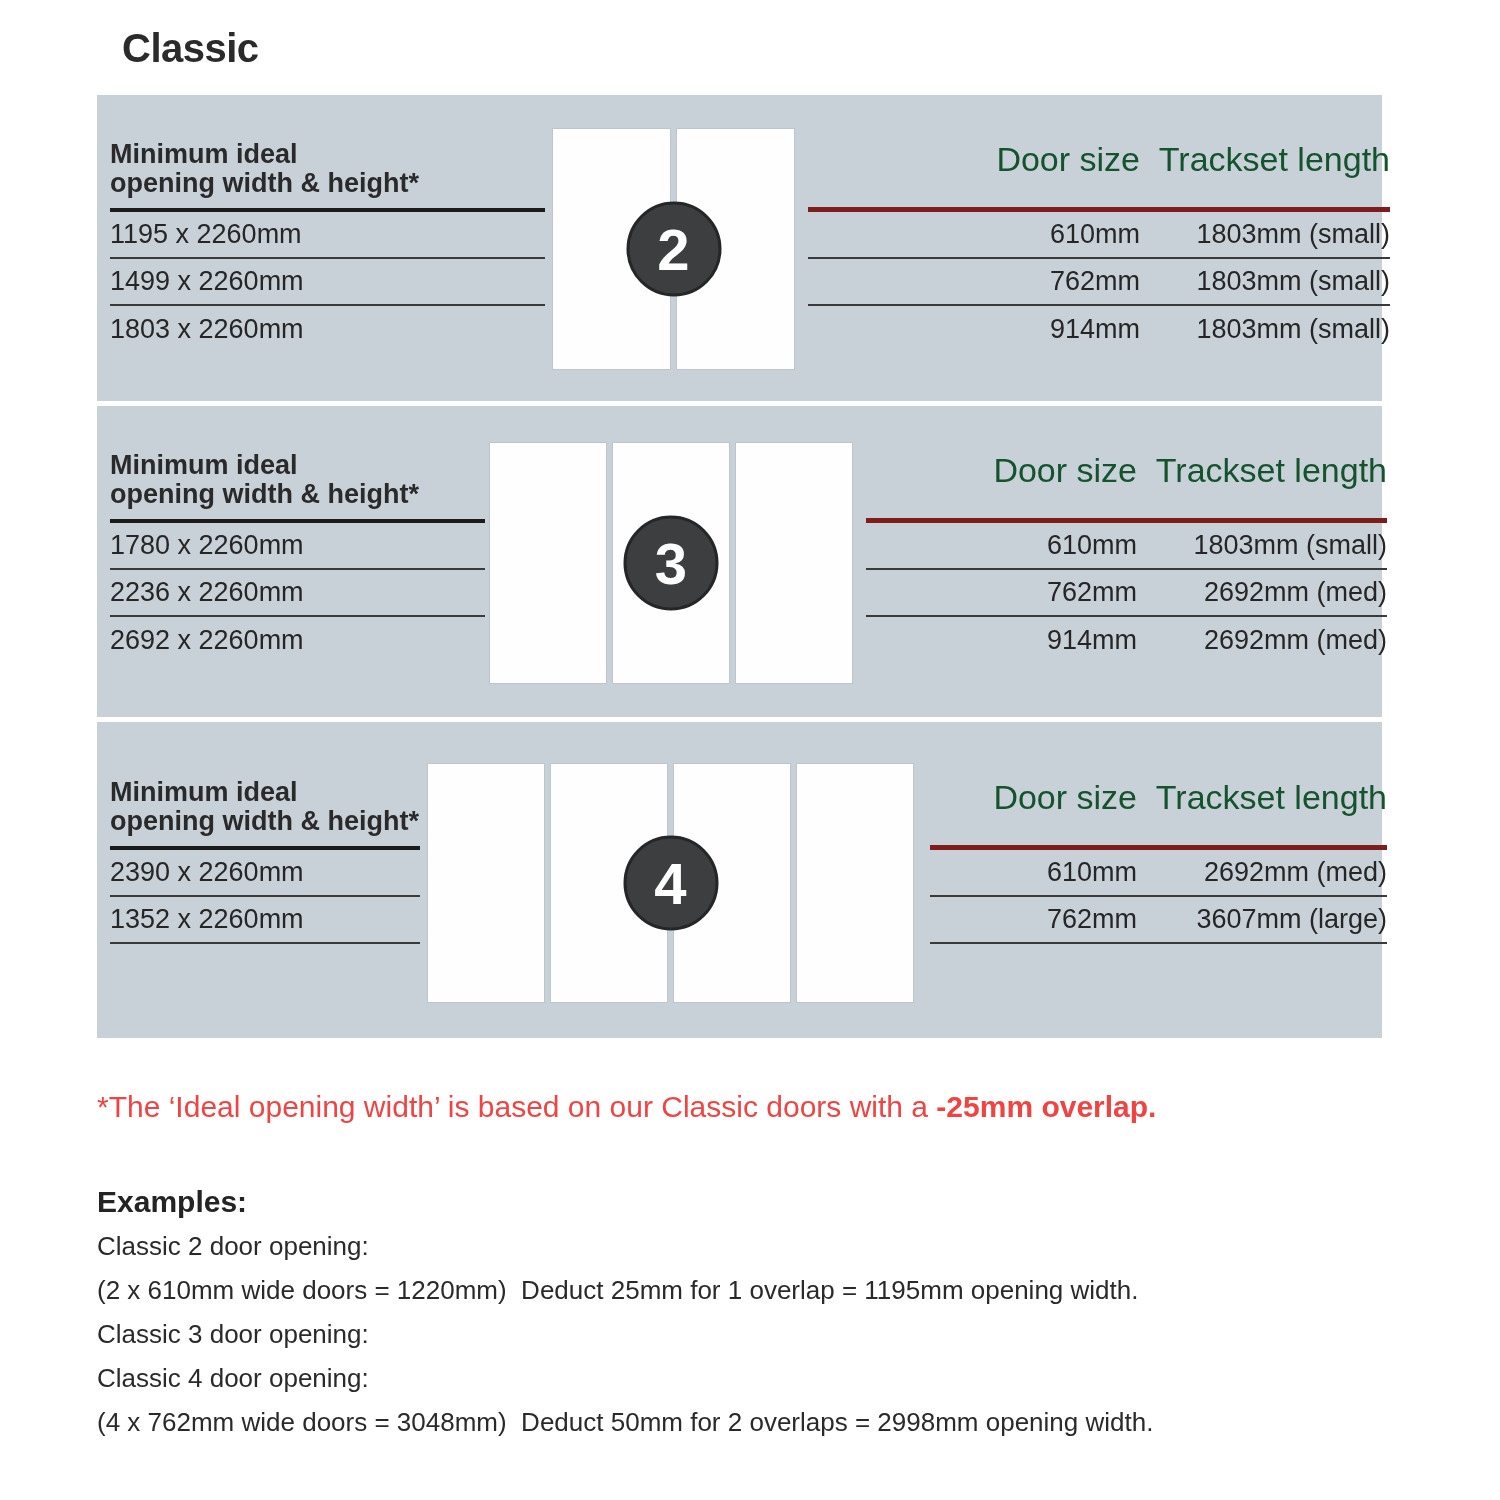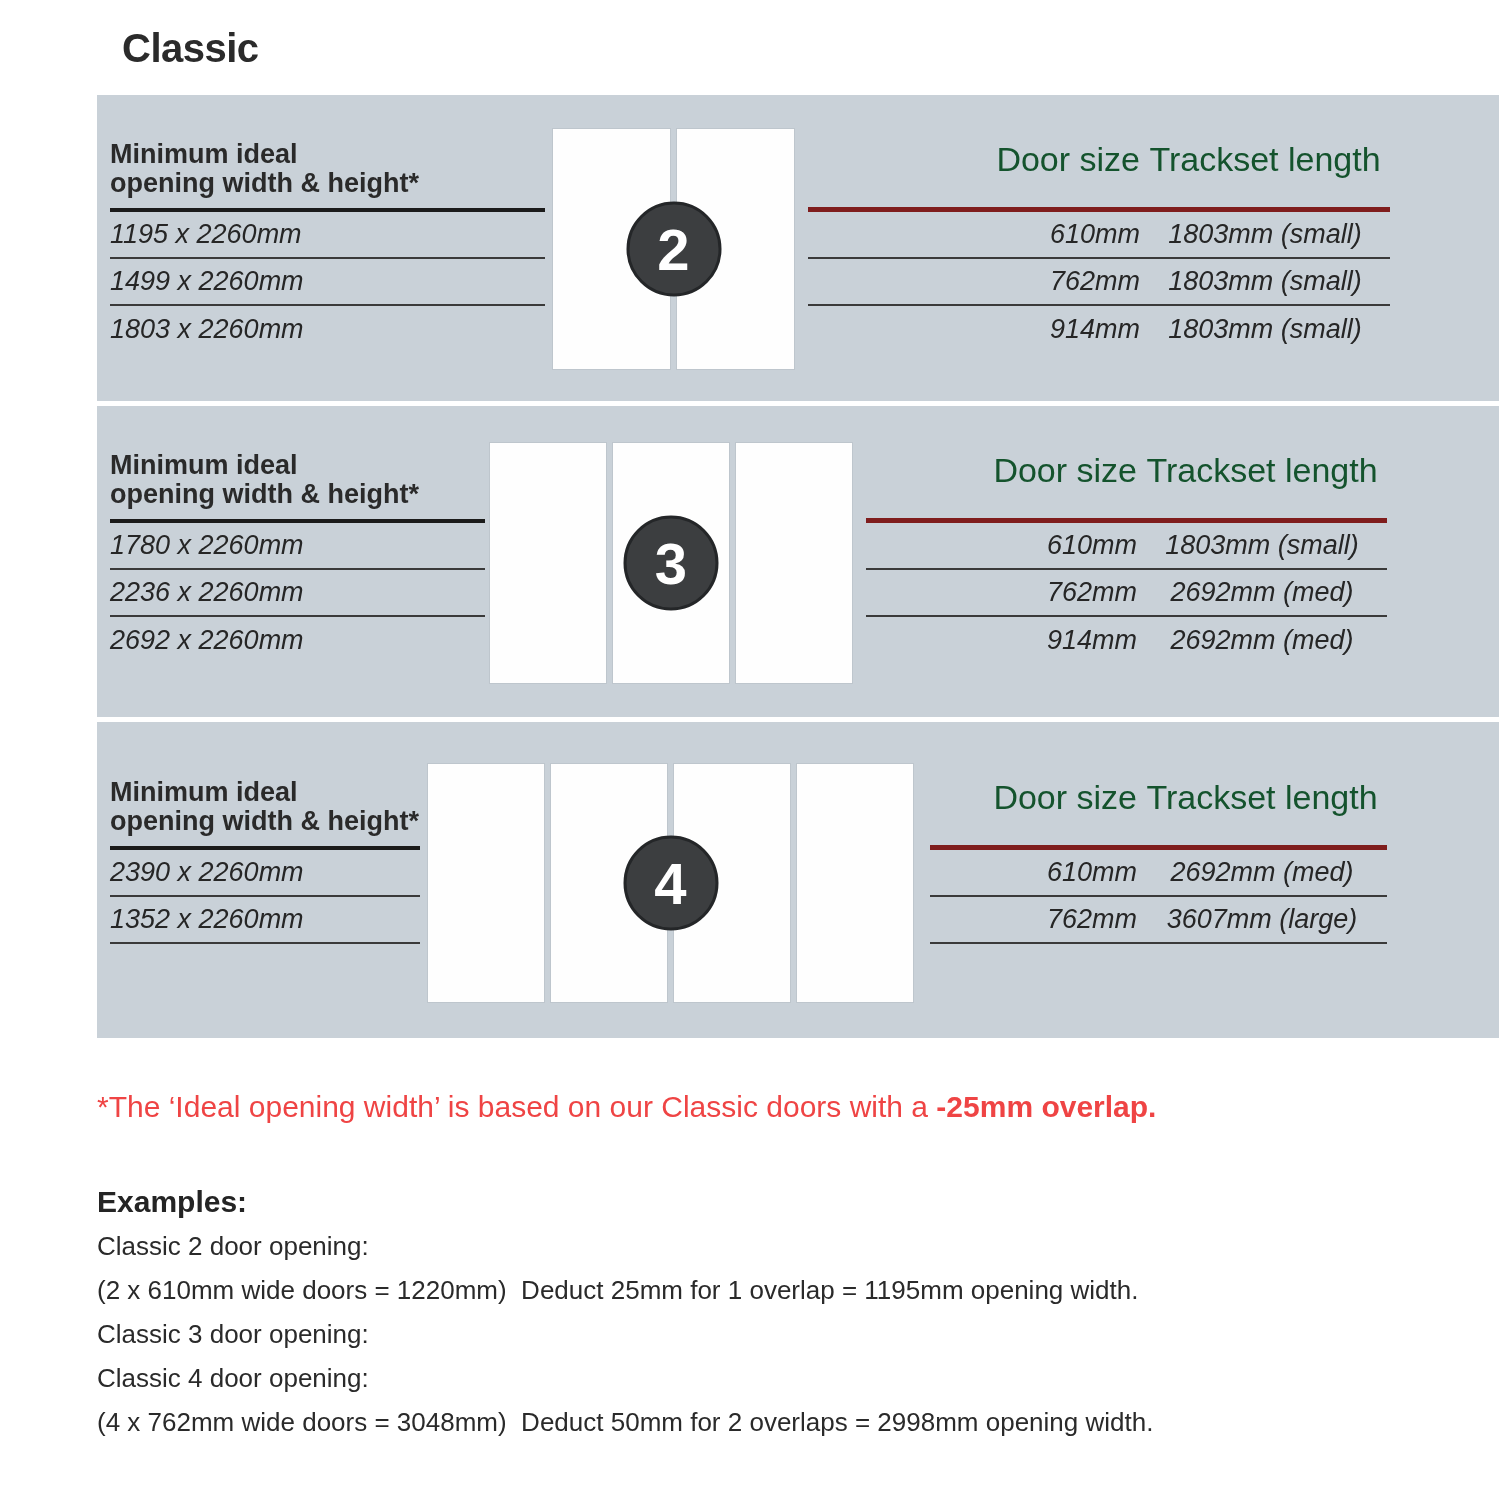--- a/index.html
+++ b/index.html
@@ -7,21 +7,21 @@
   body {
     position: relative;
     font-family: "Liberation Sans", "DejaVu Sans", sans-serif;
     color: #262626;
   }
   .page-title {
     position: absolute; left: 97px; top: 26px;
     font-size: 40px; font-weight: bold; color: #2b2b2b; letter-spacing: -0.5px; margin-left: 25px;
   }
   .section {
-    position: absolute; left: 97px; width: 1402px;
+    position: absolute; left: 97px; width: 1285px;
     background: #c9d1d8;
   }
   .section.s1 { top: 95px;  height: 306px; }
   .section.s2 { top: 406px; height: 311px; }
   .section.s3 { top: 722px; height: 316px; }
 
   .left-block { position: absolute; left: 13px; top: 45px; }
   .right-block { position: absolute; top: 45px; }
   .s3 .left-block, .s3 .right-block { top: 56px; }
 
@@ -35,25 +35,25 @@
 
   .l-head {
     height: 72px; font-size: 27px; font-weight: bold; line-height: 29px;
     border-bottom: 4px solid #1b1b1b; color: #2a2a2a;
   }
   .r-head {
     height: 72px; display: flex; font-size: 34px; color: #14532d;
     border-bottom: 5px solid #7f1d1d;
   }
   .c1 { flex: 1; text-align: right; }
-  .c2 { width: 250px; text-align: center; }
+  .c2 { width: 250px; text-align: right; }
 
   .spec-row {
     height: 47px; display: flex; align-items: center;
-    font-size: 27px; color: #262626; font-style: italic;
+    font-size: 27px; color: #262626;
   }
   .spec-row.u { border-bottom: 2px solid #3a3a3a; }
   .spec-row .c1, .spec-row .c2 { line-height: 1; }
 
   .doors { position: absolute; display: flex; gap: 7px; }
   .s1 .doors { left: 456px; top: 34px; height: 240px; }
   .s2 .doors { left: 393px; top: 37px; height: 240px; }
   .s3 .doors { left: 331px; top: 42px; height: 238px; }
   .door {
     width: 117px; height: 100%; background: #fefefe;

